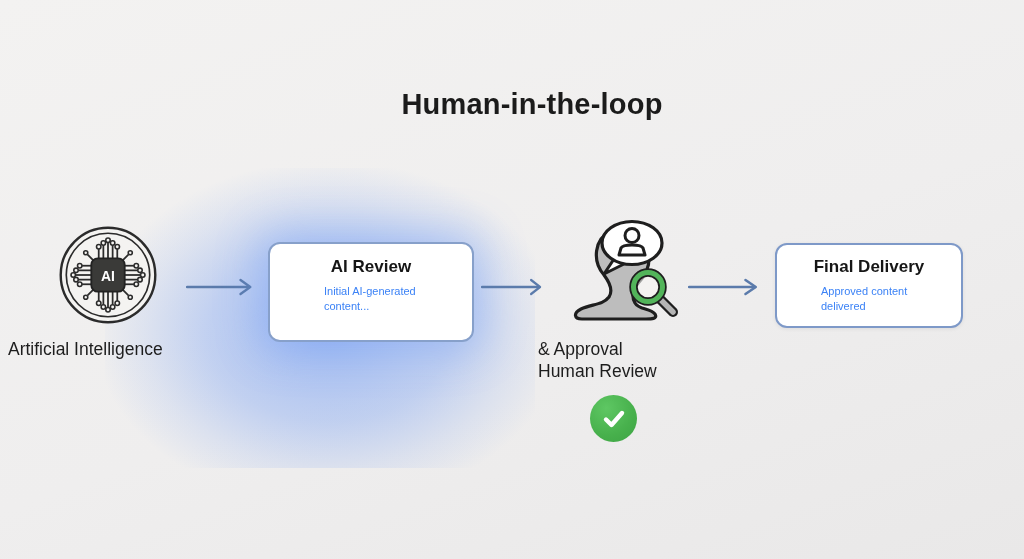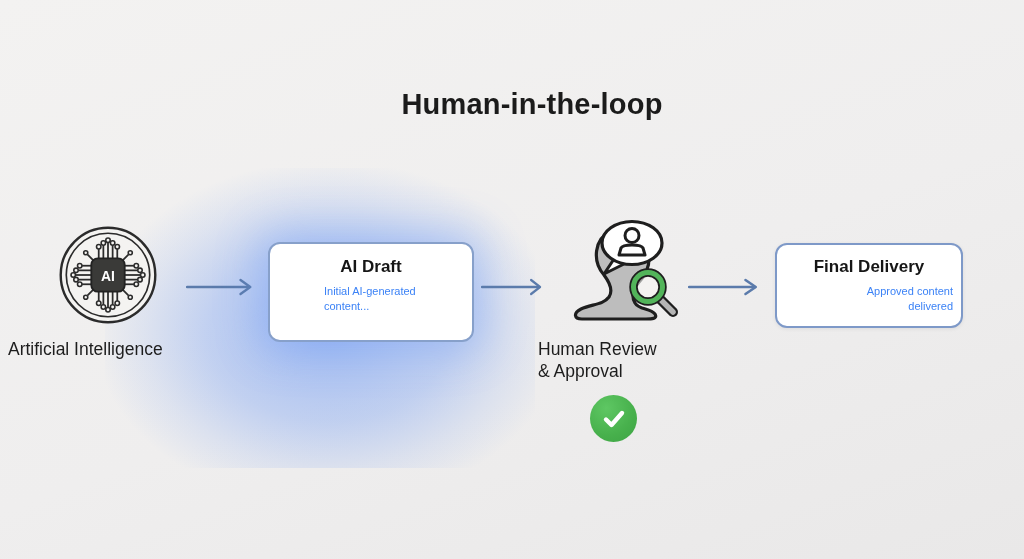--- a/index.html
+++ b/index.html
@@ -68,21 +68,21 @@
     color: #161616;
     margin-bottom: 7px;
   }
   .box-body {
     font-size: 11px;
     line-height: 1.38;
     color: #3b82f6;
     margin-left: 36px;
   }
   .box-draft .box-body { text-align: left; padding: 0 14px 0 18px; }
-  .box-delivery .box-body { text-align: right; padding: 0 8px; }
+  .box-delivery .box-body { text-align: left; padding: 0 8px; }
   
   .ai-icon { position: absolute; left: 57px; top: 224px; width: 102px; height: 102px; }
   .human-icon { position: absolute; left: 562px; top: 219px; width: 126px; height: 112px; }
   .node-label {
     position: absolute;
     text-align: left;
     font-size: 17.5px;
     color: #1d1d1d;
     line-height: 1.28;
   }
@@ -176,21 +176,21 @@
     <text x="55" y="61" text-anchor="middle" font-size="15" font-weight="bold" fill="#ffffff">AI</text>
   </svg>
   <div class="node-label label-ai">Artificial Intelligence</div>
 
   <svg class="arrow arrow-1" viewBox="0 0 76 20" preserveAspectRatio="none" xmlns="http://www.w3.org/2000/svg">
     <line x1="1" y1="10" x2="64" y2="10" stroke="#5b7bab" stroke-width="2.5" stroke-linecap="round"></line>
     <polyline points="56,3 66,10 56,17" fill="none" stroke="#5b7bab" stroke-width="2.5" stroke-linecap="round" stroke-linejoin="round"></polyline>
   </svg>
 
   <div class="flow-box box-draft">
-    <div class="box-title">AI Draft</div>
+    <div class="box-title">AI Review</div>
     <div class="box-body">Initial AI-generated content...</div>
   </div>
 
   <svg class="arrow arrow-2" viewBox="0 0 76 20" preserveAspectRatio="none" xmlns="http://www.w3.org/2000/svg">
     <line x1="1" y1="10" x2="64" y2="10" stroke="#5b7bab" stroke-width="2.5" stroke-linecap="round"></line>
     <polyline points="56,3 66,10 56,17" fill="none" stroke="#5b7bab" stroke-width="2.5" stroke-linecap="round" stroke-linejoin="round"></polyline>
   </svg>
 
   <svg class="human-icon" viewBox="0 0 126 112" xmlns="http://www.w3.org/2000/svg">
 
@@ -204,22 +204,22 @@
     <circle cx="70" cy="16.5" r="7" fill="none" stroke="#1e1e1e" stroke-width="3"></circle>
     <path d="M57,36 L59,29 C61,25 79,25 81,29 L83,36 Z" fill="none" stroke="#1e1e1e" stroke-width="3" stroke-linejoin="round"></path>
 
     <line x1="97" y1="79" x2="111" y2="93" stroke="#1e1e1e" stroke-width="10" stroke-linecap="round"></line>
     <line x1="97" y1="79" x2="111" y2="93" stroke="#b5b5b5" stroke-width="5.5" stroke-linecap="round"></line>
 
     <circle cx="86" cy="68" r="14.5" fill="rgba(246,245,243,0.6)" stroke="#1e1e1e" stroke-width="8.5"></circle>
     <circle cx="86" cy="68" r="14.5" fill="none" stroke="#52b45a" stroke-width="5"></circle>
   </svg>
   <div class="node-label label-human">
+    <div>&amp; Approval</div>
     <div>Human Review</div>
-    <div>&amp; Approval</div>
   </div>
 
   <svg class="arrow arrow-3" viewBox="0 0 76 20" preserveAspectRatio="none" xmlns="http://www.w3.org/2000/svg">
     <line x1="1" y1="10" x2="64" y2="10" stroke="#5b7bab" stroke-width="2.5" stroke-linecap="round"></line>
     <polyline points="56,3 66,10 56,17" fill="none" stroke="#5b7bab" stroke-width="2.5" stroke-linecap="round" stroke-linejoin="round"></polyline>
   </svg>
 
   <div class="flow-box box-delivery">
     <div class="box-title">Final Delivery</div>
     <div class="box-body">Approved content delivered</div>

